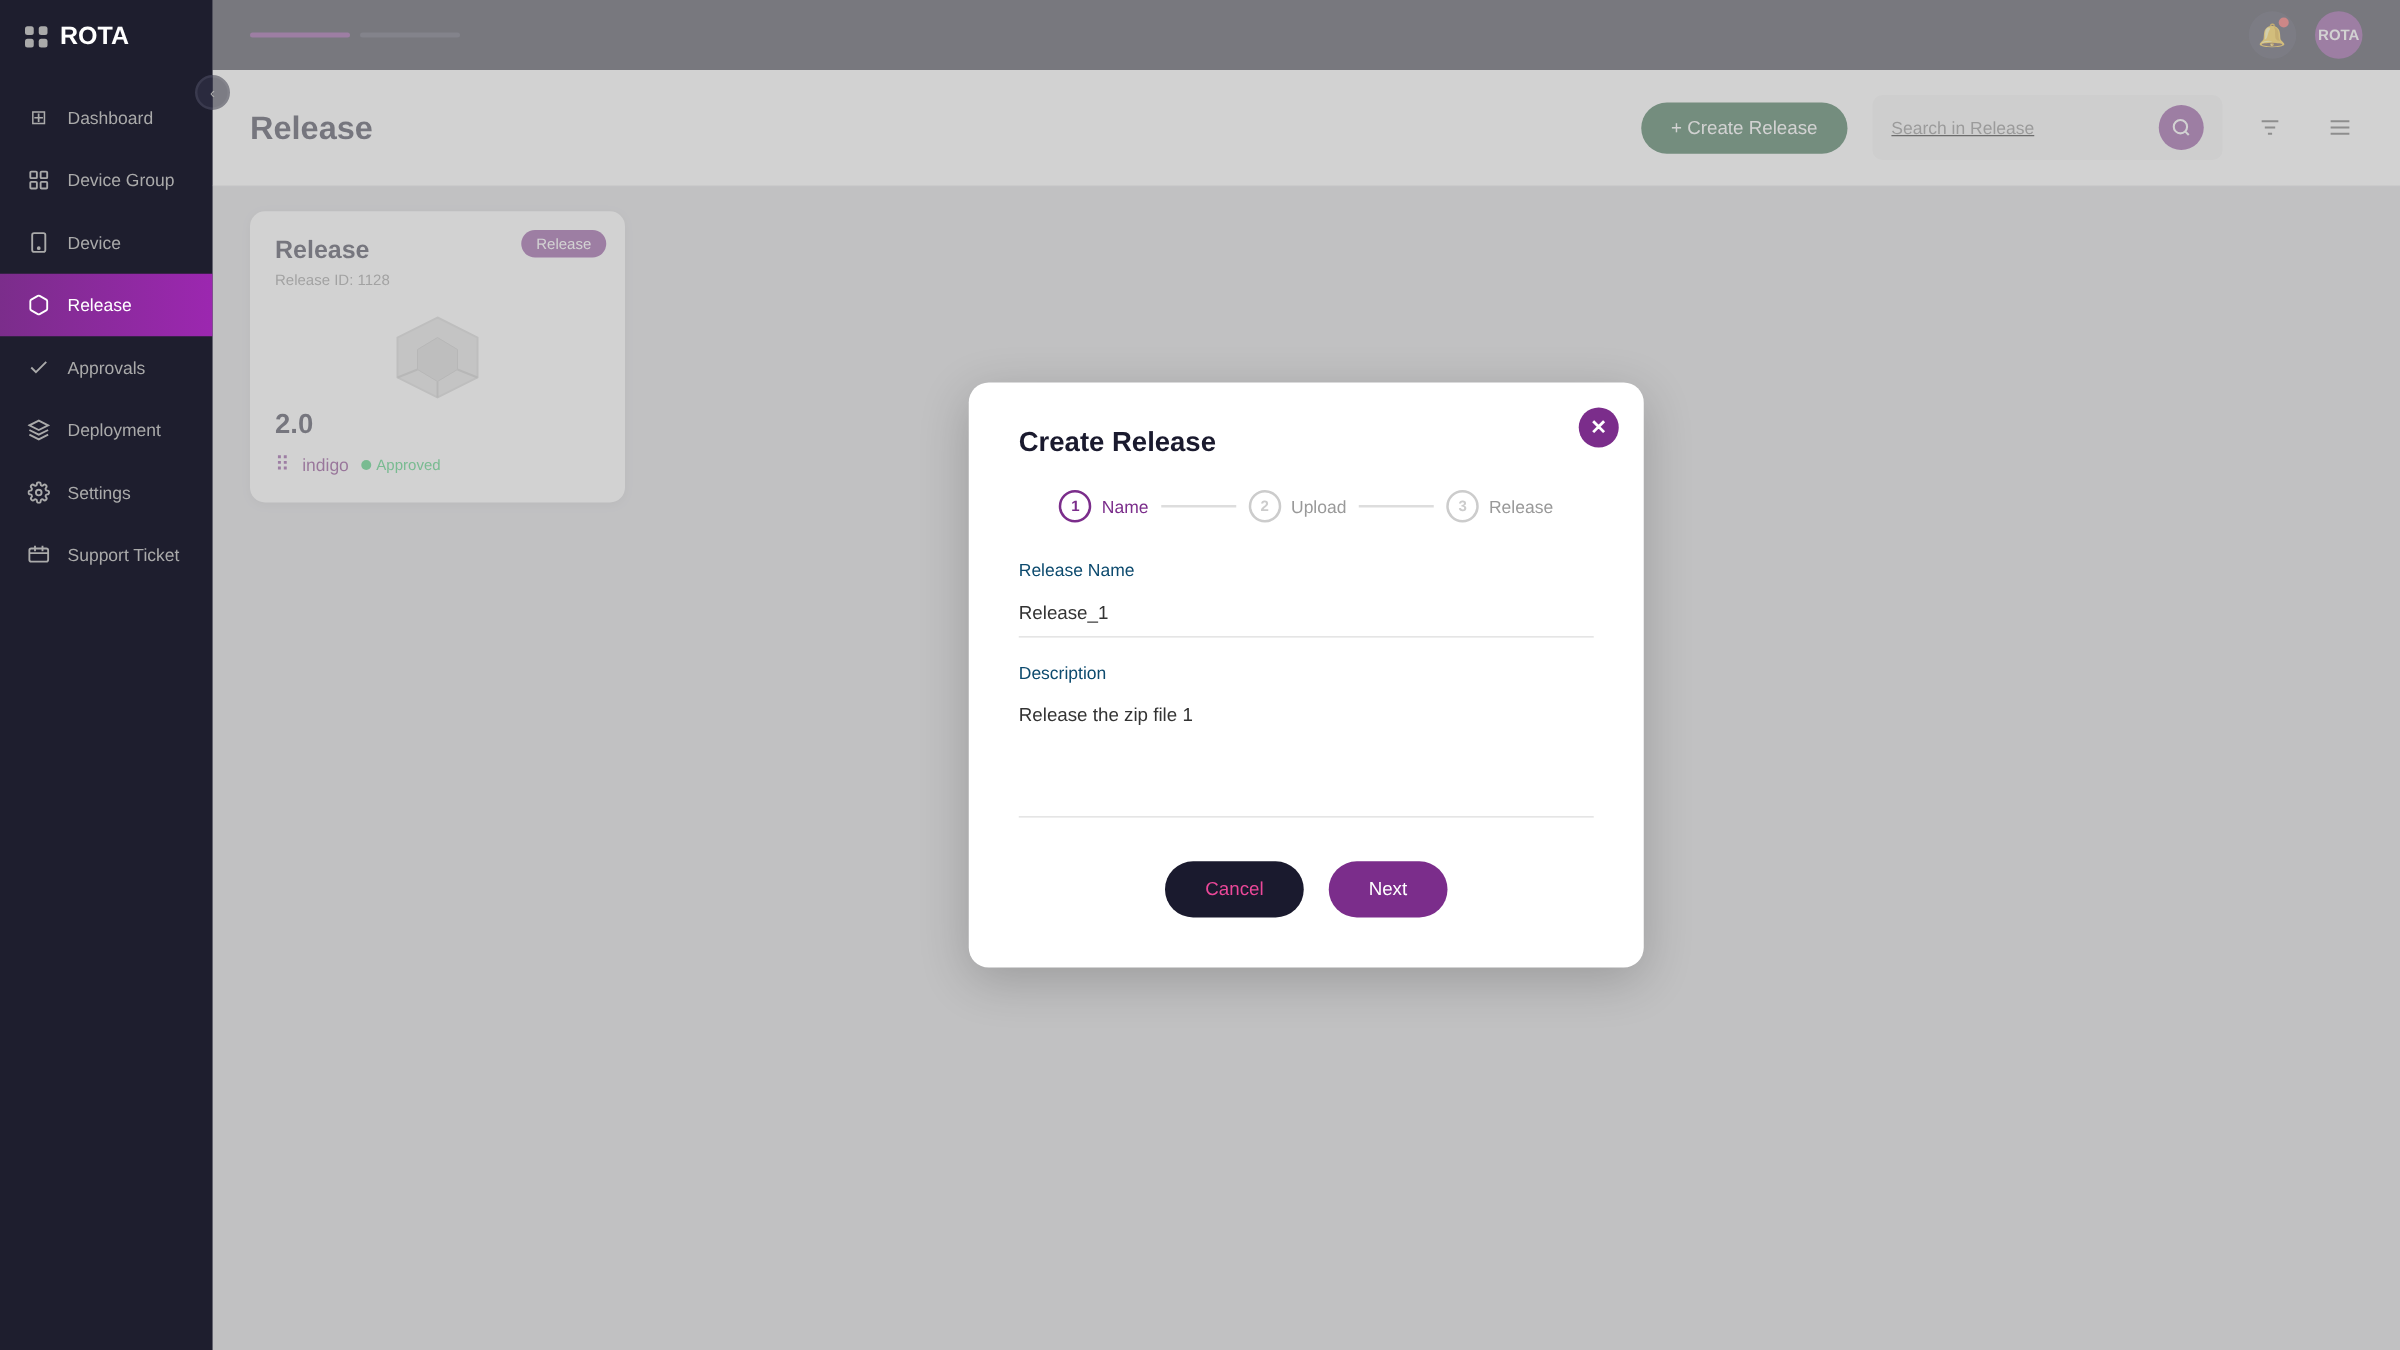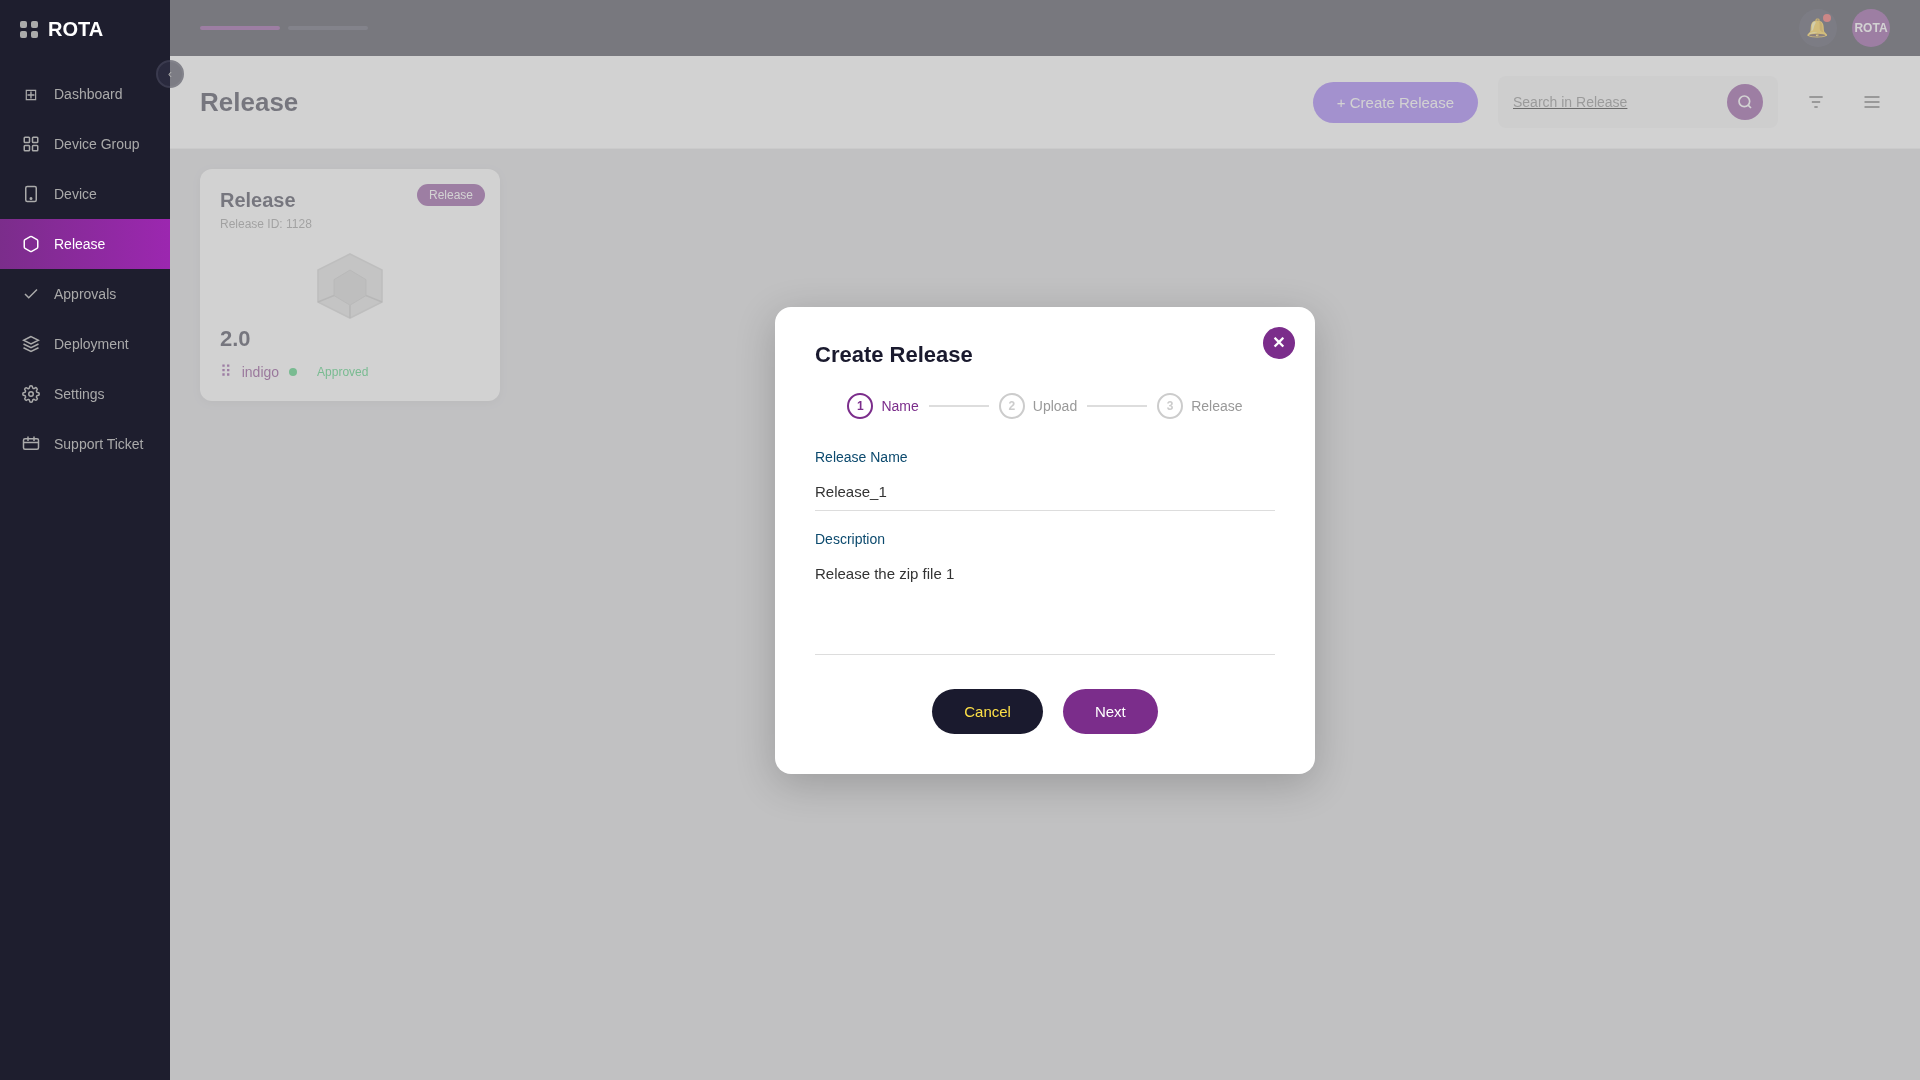--- a/index.html
+++ b/index.html
@@ -120,21 +120,21 @@
       gap: 20px;
       border-bottom: 1px solid #eee;
     }
     .page-title {
       font-size: 26px;
       font-weight: 600;
       color: #1a1a2e;
       flex: 1;
     }
     .create-btn {
-      background: #8b5cf6;
+      background: #14532d;
       color: white;
       border: none;
       padding: 12px 24px;
       border-radius: 25px;
       font-size: 15px;
       font-weight: 500;
       cursor: pointer;
       display: flex;
       align-items: center;
       gap: 8px;
@@ -240,21 +240,21 @@
       color: #7b2d8b;
       font-size: 16px;
     }
     .card-label {
       font-size: 14px;
       color: #701a75;
     }
     .approved-badge {
       display: flex;
       align-items: center;
-      gap: 20px;
+      gap: 4px;
       font-size: 12px;
       color: #22c55e;
     }
     .approved-dot {
       width: 8px; height: 8px;
       background: #22c55e;
       border-radius: 50%;
     }
 
     
@@ -372,21 +372,21 @@
 
     
     .modal-actions {
       display: flex;
       justify-content: center;
       gap: 20px;
       margin-top: 30px;
     }
     .btn-cancel {
       background: #1a1a2e;
-      color: #fde047;
+      color: #ec4899;
       border: none;
       padding: 14px 32px;
       border-radius: 25px;
       font-size: 15px;
       cursor: pointer;
     }
     .btn-next {
       background: #7b2d8b;
       color: white;
       border: none;

